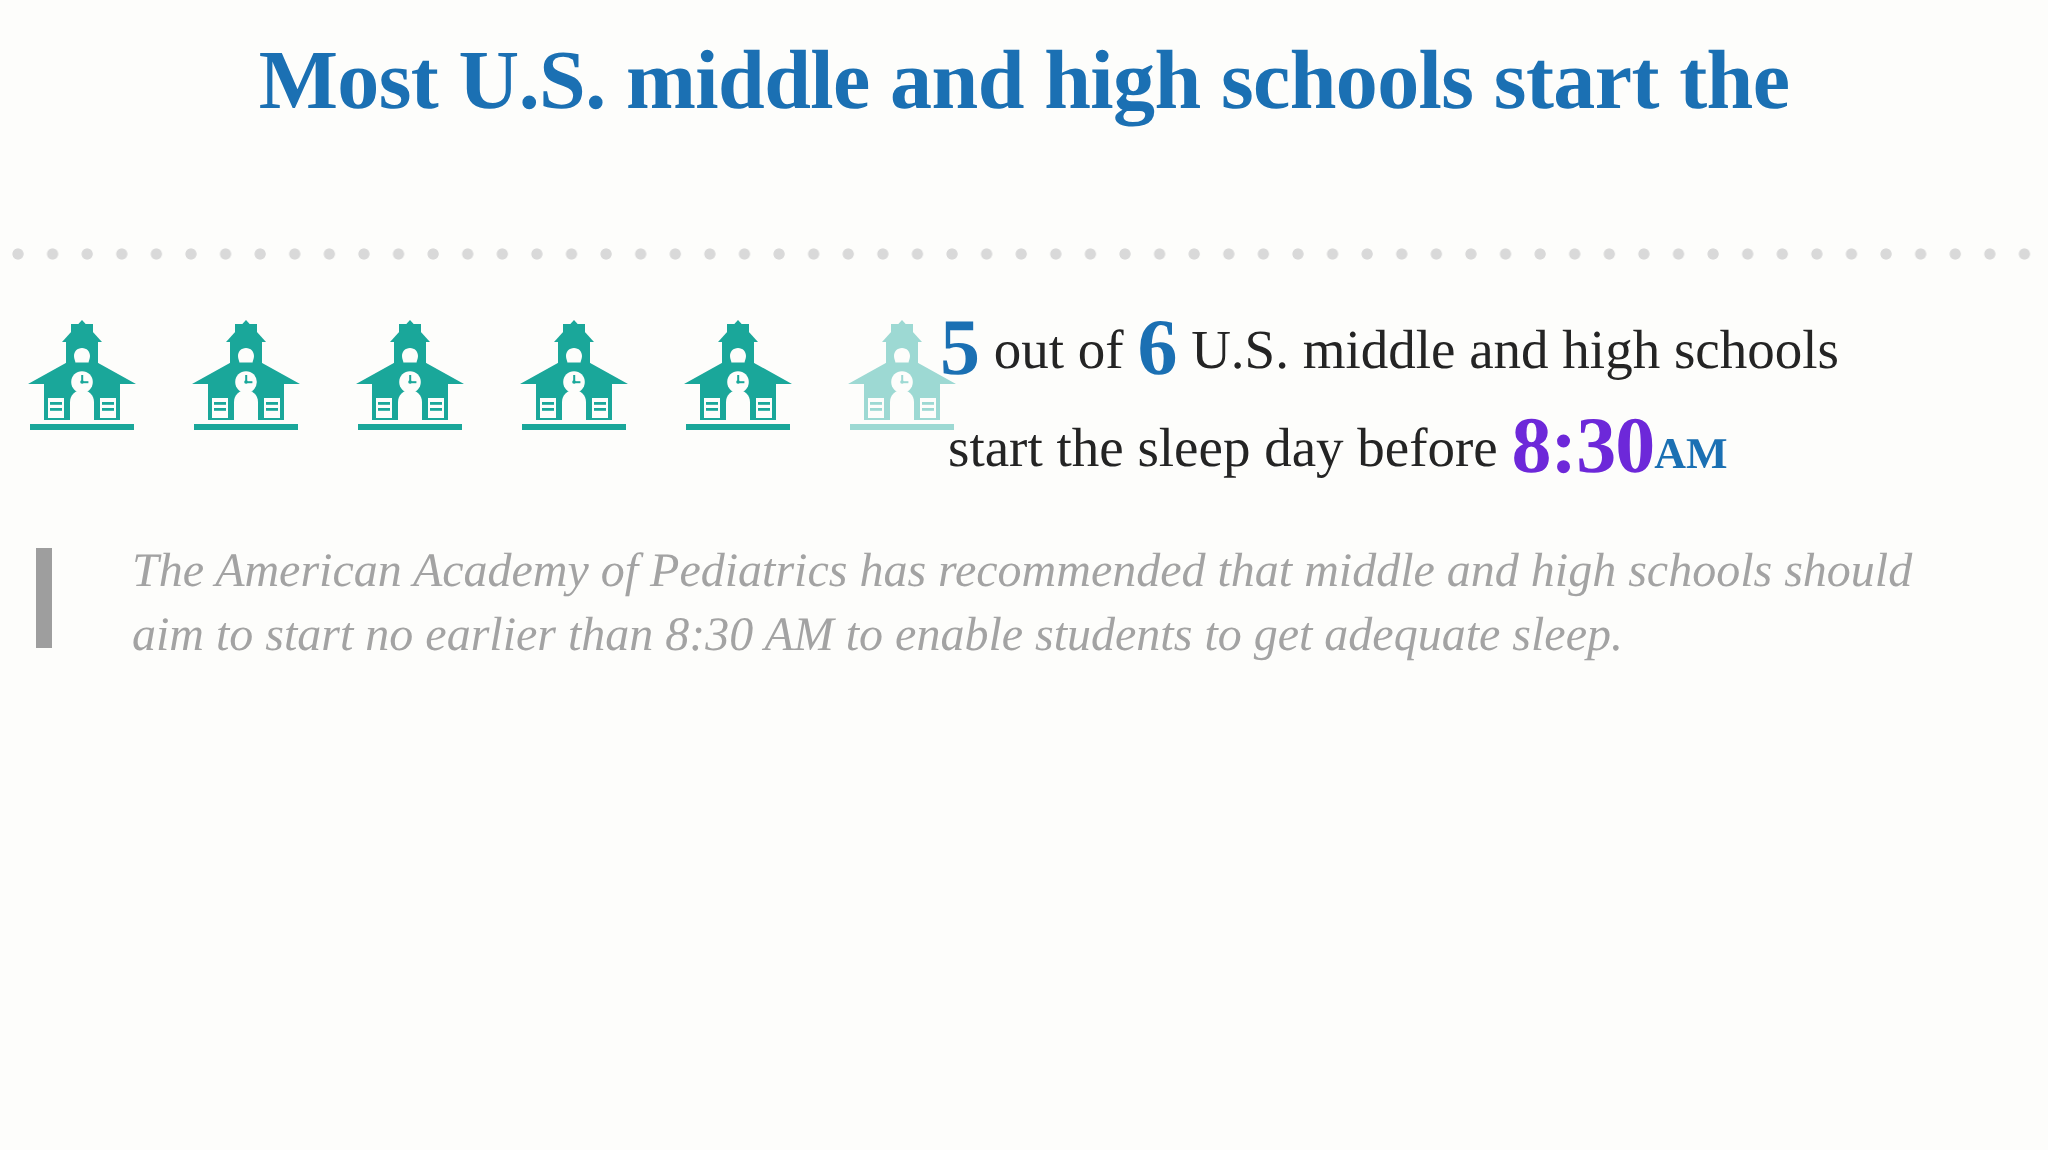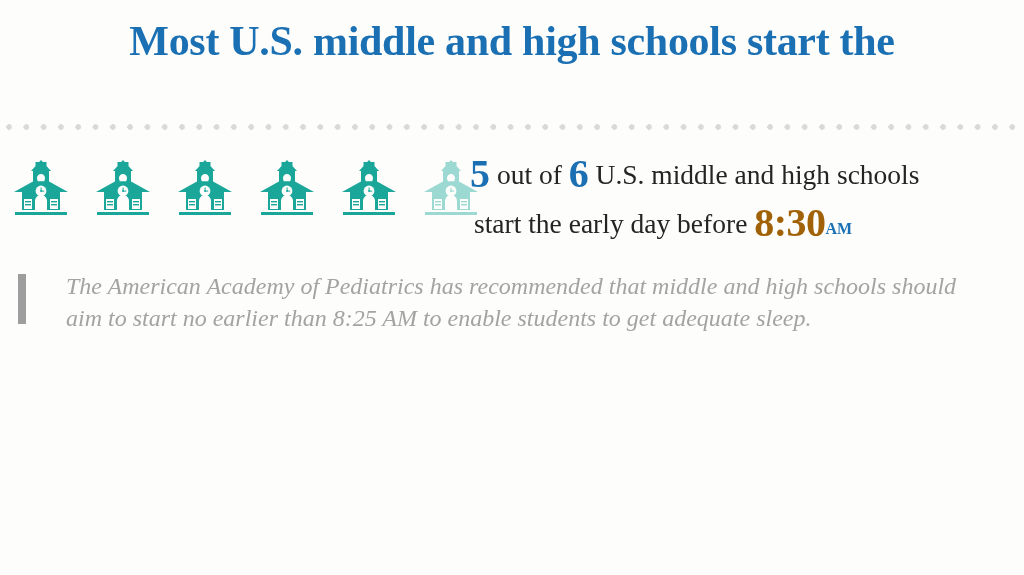--- a/index.html
+++ b/index.html
@@ -42,25 +42,25 @@
     color: #242424;
     font-size: 27.5px;
     line-height: 45px;
     white-space: nowrap;
   }
   .schools-text .big {
     color: #1b70b3; font-weight: bold; font-size: 40px; line-height: 0;
     letter-spacing: 0px; position: relative; top: 3px;
   }
   .schools-text .time {
-    color: #a16207; font-weight: bold; font-size: 40px;
+    color: #6d28d9; font-weight: bold; font-size: 40px;
     letter-spacing: -0.5px; position: relative; top: 3px; margin-top: 25px;
   }
   .schools-text .ampm {
-    color: #1b70b3; font-weight: bold; font-size: 16px;
+    color: #1b70b3; font-weight: bold; font-size: 22px;
     letter-spacing: 0px; position: relative; top: 1px;
   }
   .line2 { padding-left: 4px; }
 
   
   .quote-wrap { position: absolute; left: 18px; top: 272px; width: 990px; height: 64px; }
   .quote-bar { position: absolute; left: 0; top: 2px; width: 8px; height: 50px; background: #9e9e9e; }
   .quote-text {
     position: absolute; left: 48px; top: -2px; width: 945px;
     font-style: italic; color: #a3a3a3;
@@ -234,29 +234,29 @@
           <rect x="15" y="43" width="6" height="1.4"></rect>
             <rect x="15" y="46" width="6" height="1.4"></rect>
           <rect x="41" y="43" width="6" height="1.4"></rect>
             <rect x="41" y="46" width="6" height="1.4"></rect>
         </g>
       </svg>
     </div>
 
     <div class="schools-text">
       <div><span class="big">5</span><span> out of </span><span class="big">6</span><span> U.S. middle and high schools</span></div>
-      <div class="line2"><span>start the early day before </span><span class="time">8:30</span><span class="ampm">AM</span></div>
+      <div class="line2"><span>start the sleep day before </span><span class="time">8:30</span><span class="ampm">AM</span></div>
     </div>
   </div>
 
   <div class="quote-wrap">
     <div class="quote-bar"></div>
     <div class="quote-text">
       <div>The American Academy of Pediatrics has recommended that middle and high schools should</div>
-      <div>aim to start no earlier than 8:25 AM to enable students to get adequate sleep.</div>
+      <div>aim to start no earlier than 8:30 AM to enable students to get adequate sleep.</div>
     </div>
   </div>
 
   <div class="need-row">
 
     
 
     
 
     

